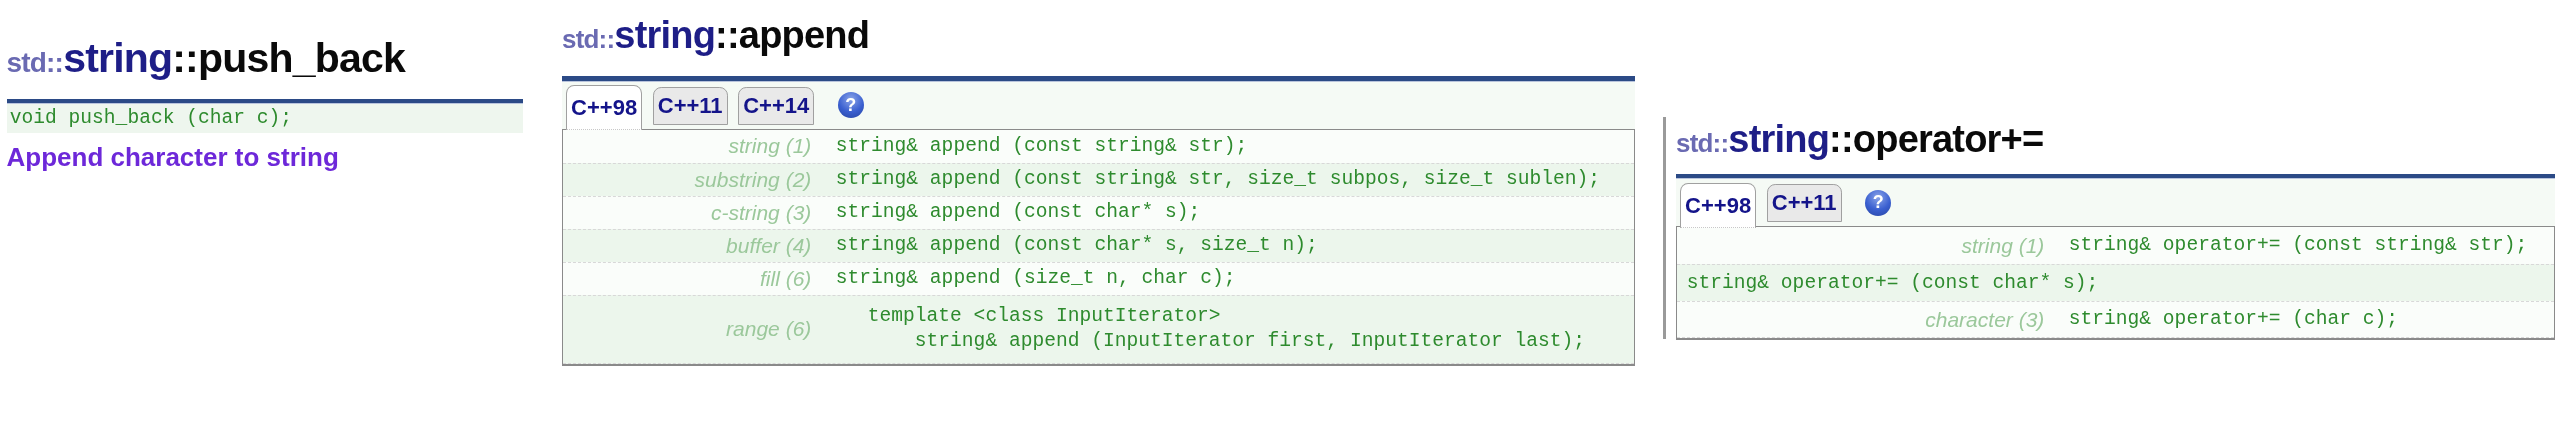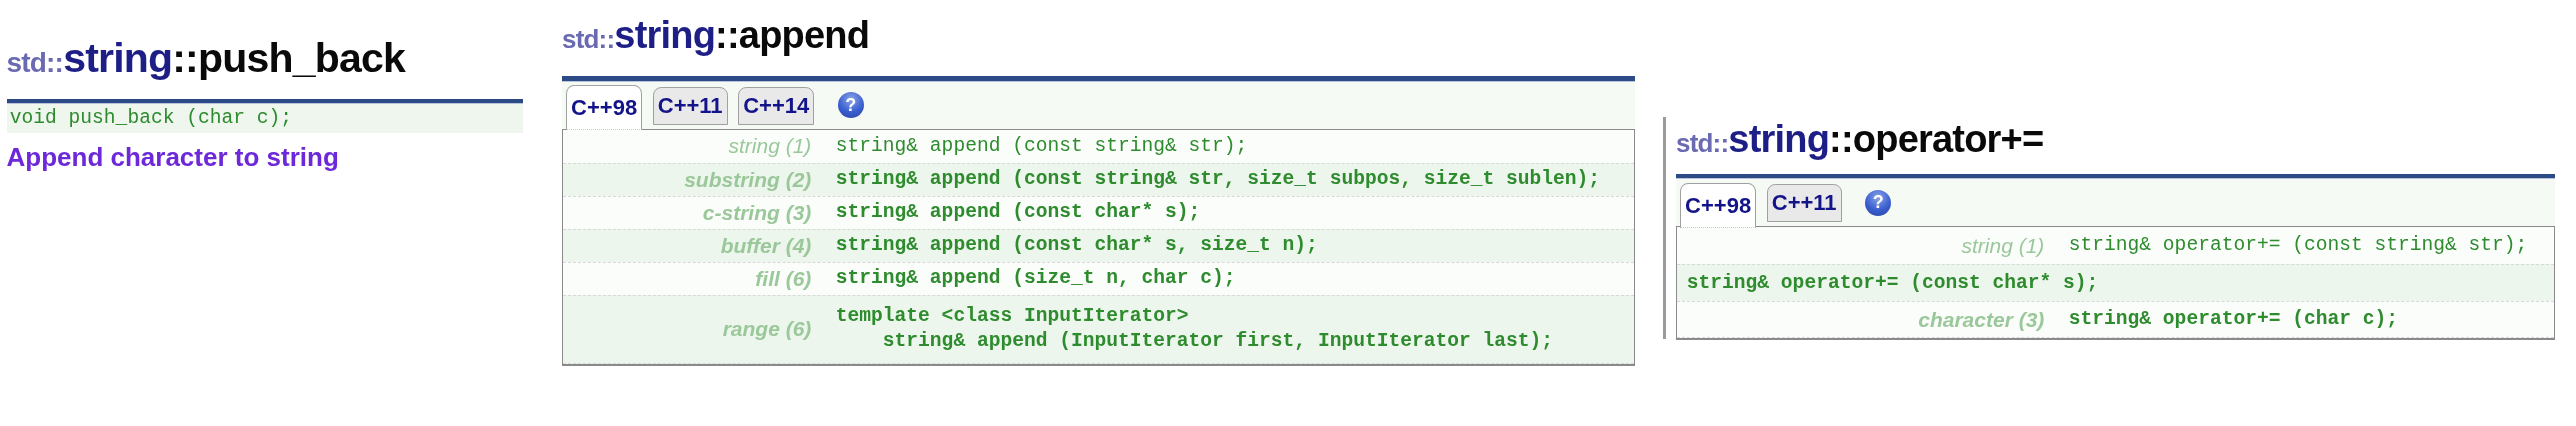--- a/index.html
+++ b/index.html
@@ -103,24 +103,24 @@
     background:radial-gradient(circle at 50% 28%, #8aa4e8 0%, var(--help-blue) 55%, #2744a0 100%);
     color:#fff;font-size:18px;font-weight:bold;
     display:flex;align-items:center;justify-content:center;
     cursor:pointer;
   }
 
   
   .tbl{border:1.6px solid var(--table-border);border-bottom-width:2.5px;}
   .row{display:flex;background:var(--row-light);}
   .row.alt{background:var(--row-green);}
-  .row + .row{border-top:1.6px dashed var(--dash);font-weight:bold;}
+  .row + .row{border-top:1.6px dashed var(--dash);}
   .row:last-child{border-bottom:1.6px dashed var(--dash);}
   .row{min-height:33px;}
-  .row.tall{min-height:69px;}
+  .row.tall{min-height:69px;gap:32px;}
   .sec-operator .row{min-height:37px;}
   .lbl{
     display:flex;align-items:center;justify-content:flex-end;
     padding-right:14.7px;
     font-style:italic;font-size:21px;color:var(--label-green);
     white-space:nowrap;flex:none;
   }
   .sec-append .lbl{width:263px;}
   .sec-operator .lbl{width:382px;}
   .code{

